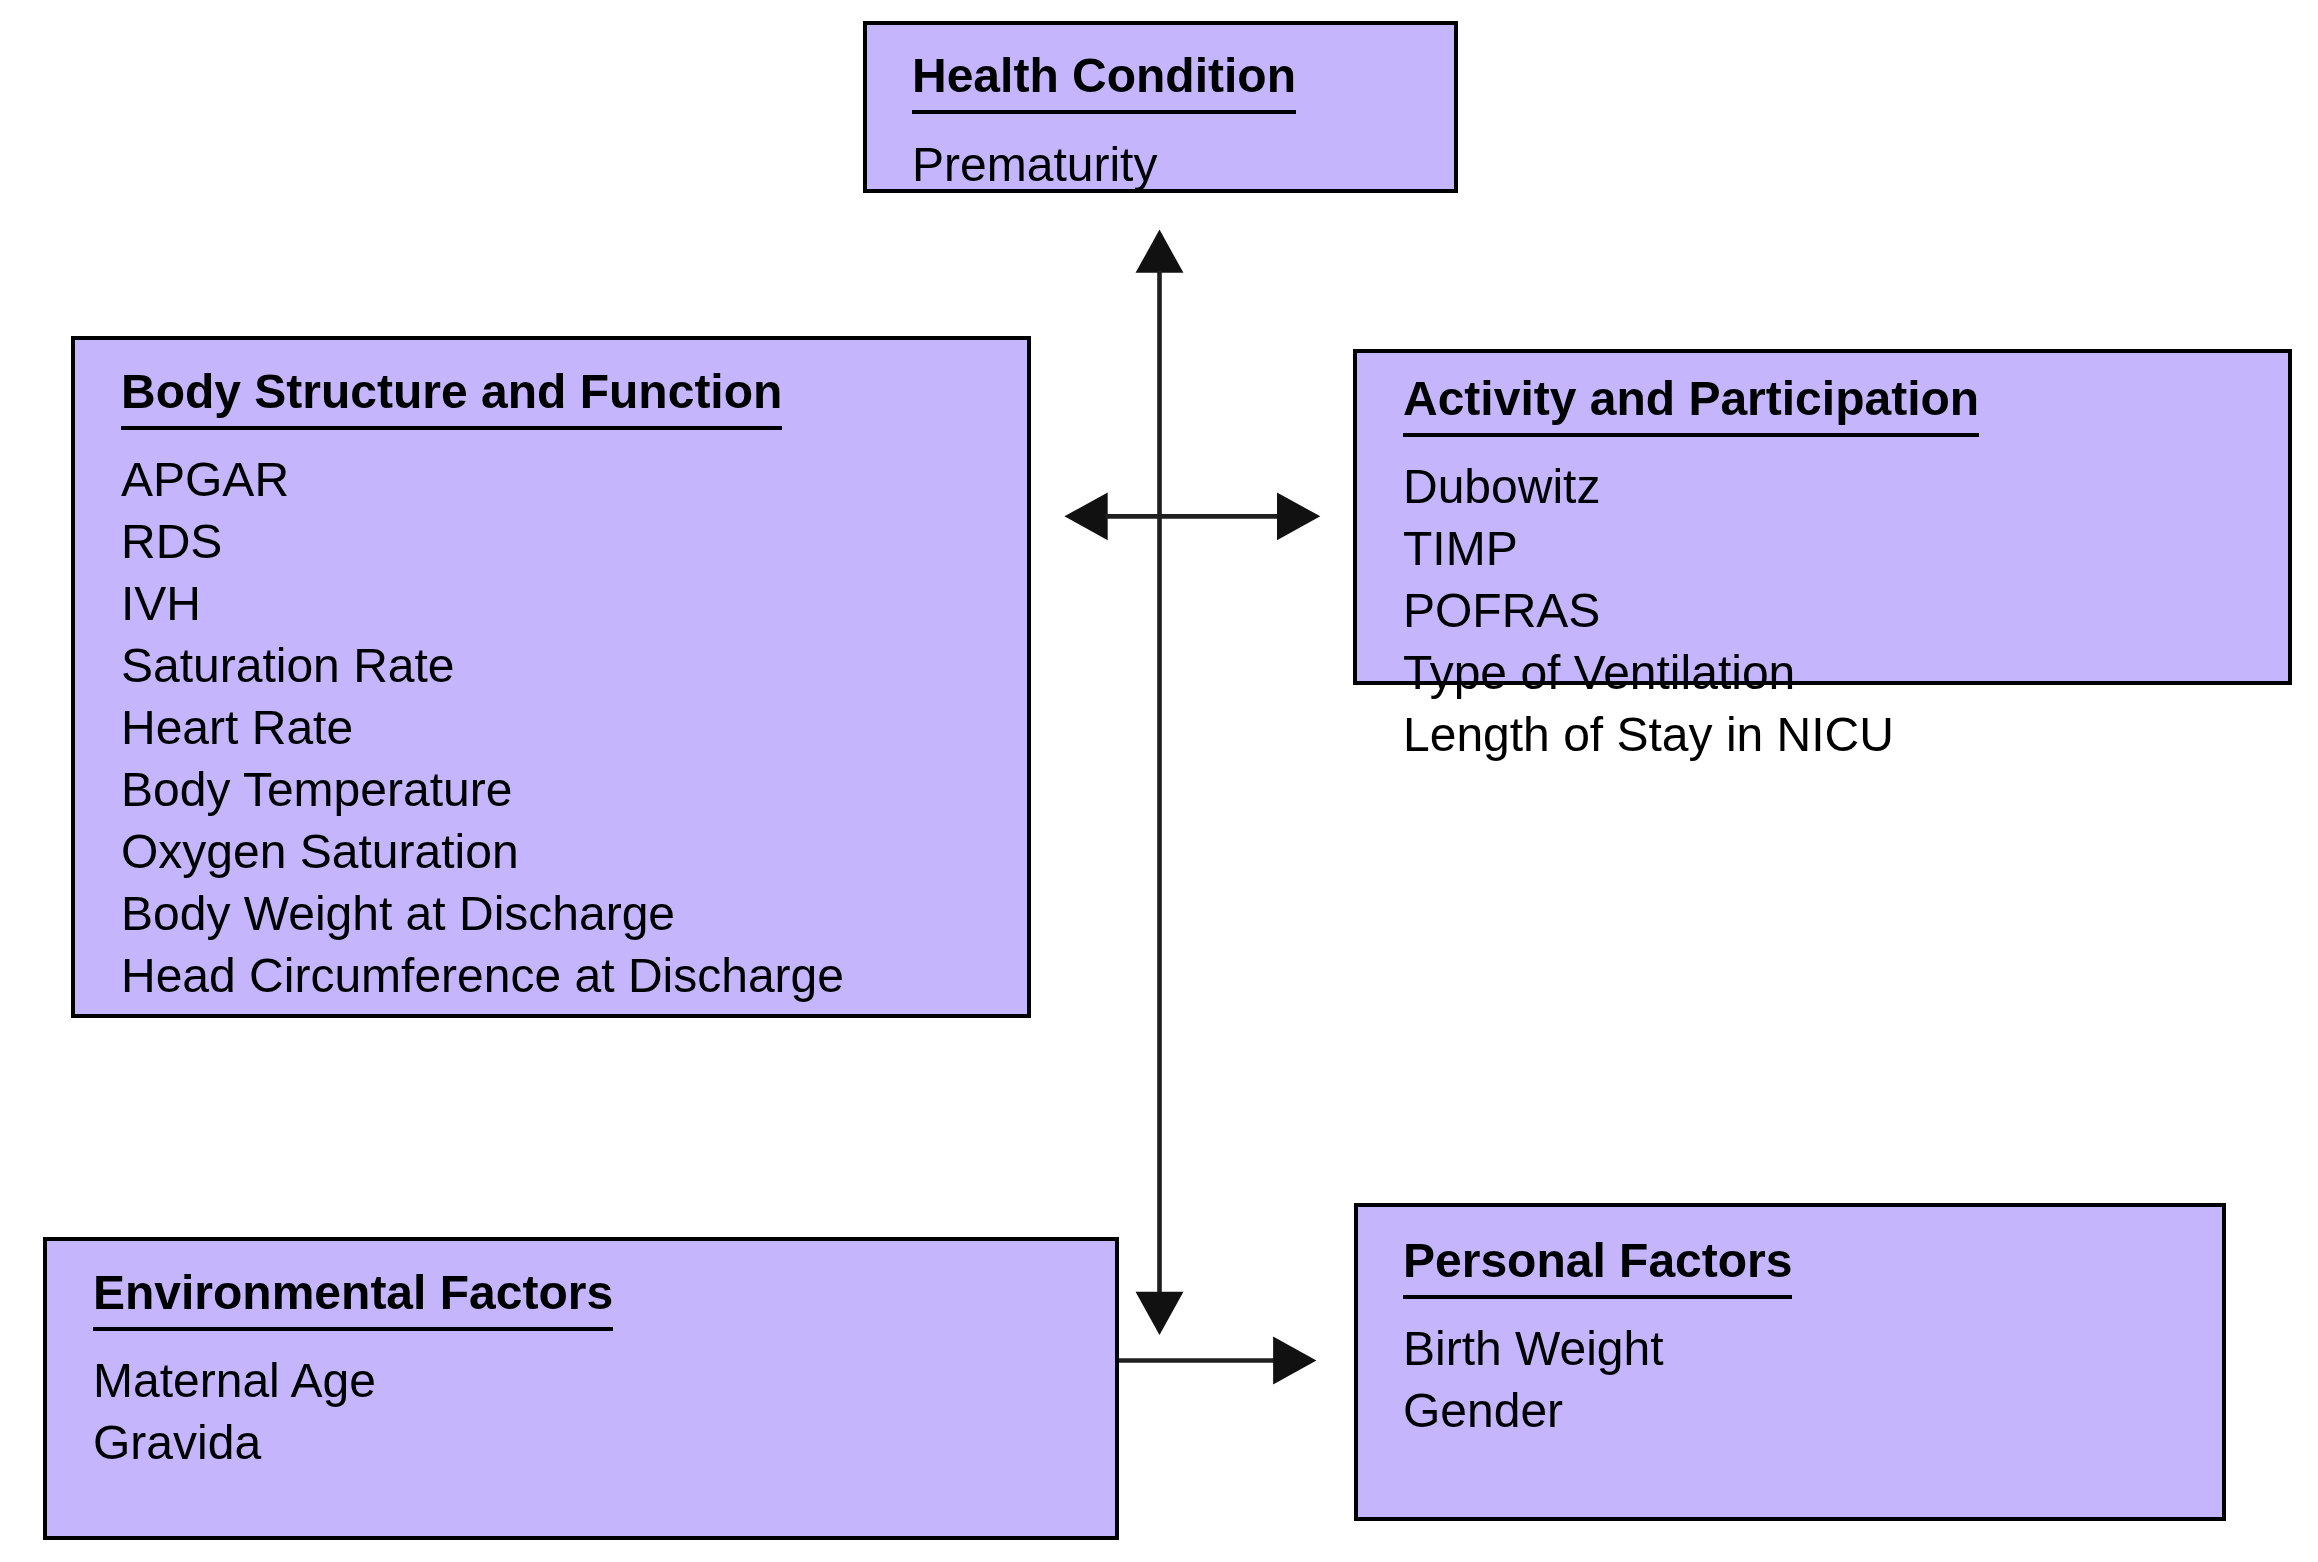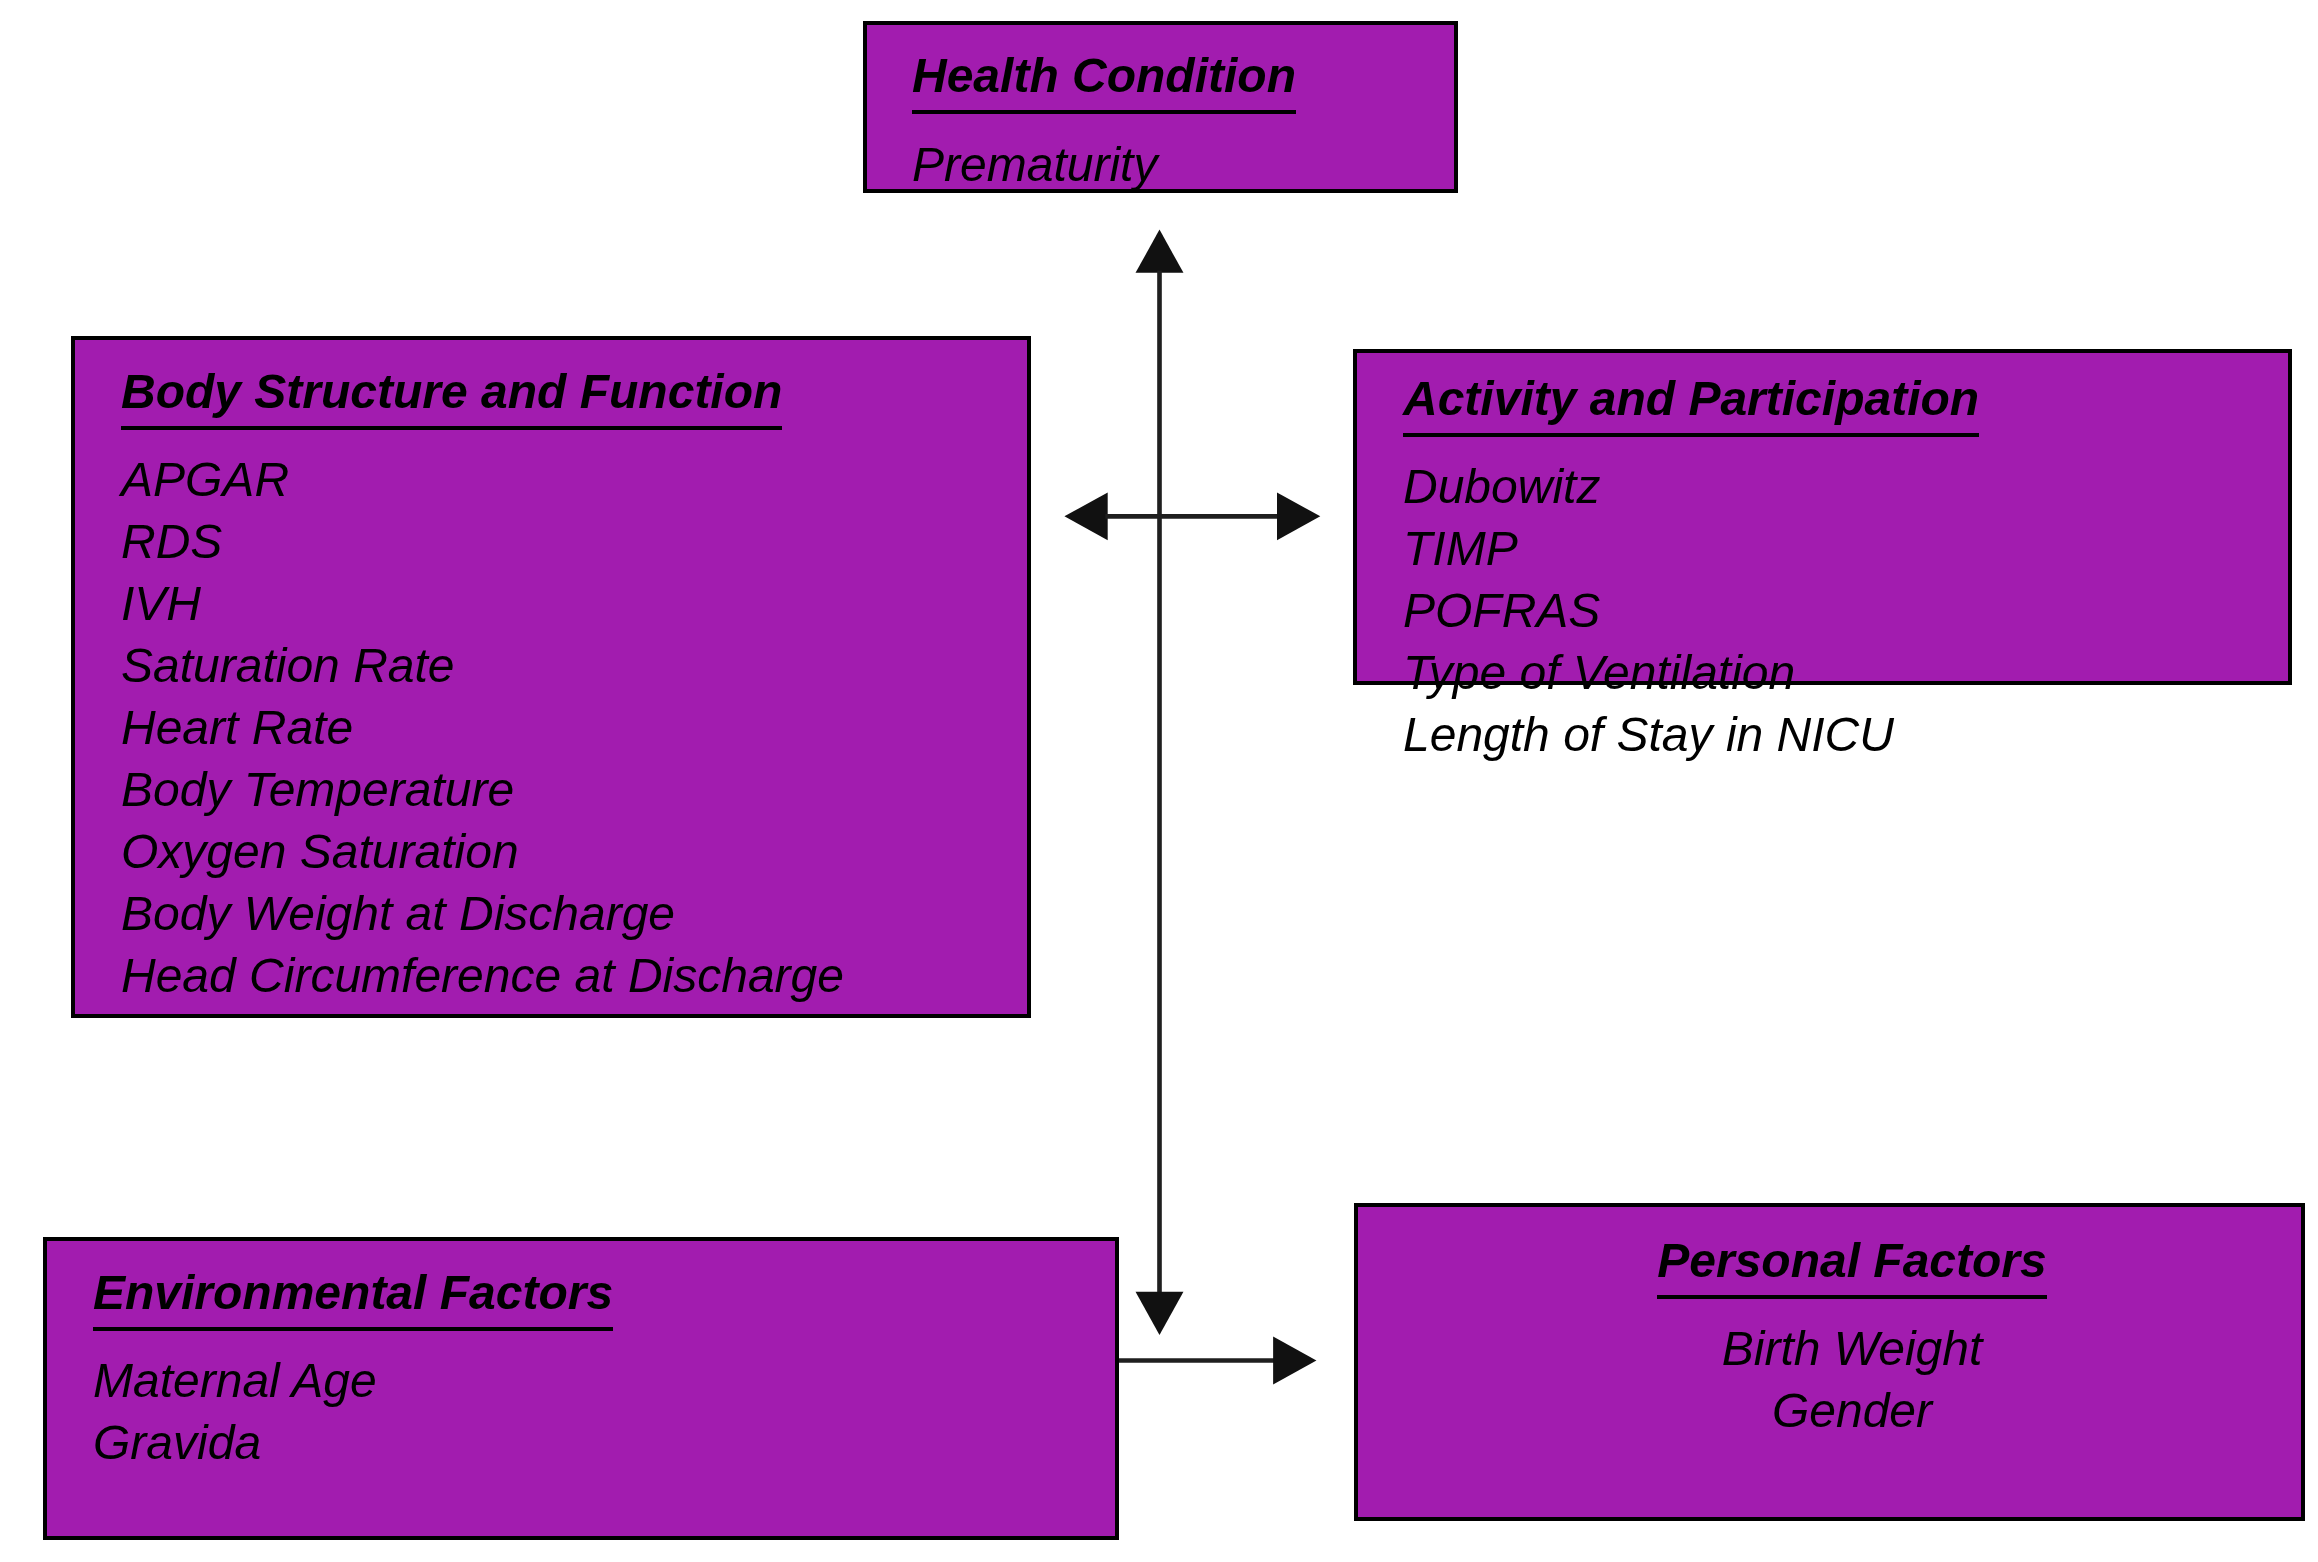--- a/index.html
+++ b/index.html
@@ -27,22 +27,21 @@
     stroke: #1f1f1f;
     stroke-width: 6;
   }
   .arrows polygon {
     fill: #111111;
   }
   .box {
     position: absolute;
     box-sizing: border-box;
     border: 4.6px solid #000000;
-    background: #a21caf;
-    font-style: italic;
+    background: #c4b5fd;
   }
   .box .title {
     line-height: 57px;
     margin-bottom: 15.5px;
   }
   .box .title-text {
     display: inline-block;
     font-weight: bold;
     font-size: 48px;
     border-bottom: 4.6px solid #000000;
@@ -50,21 +49,21 @@
   }
   .box .item {
     font-size: 48px;
     line-height: 62px;
   }
   .box-health        { left: 863px; top: 21px;   width: 595px;  height: 172px; padding: 21.6px 0 0 45px; }
   .box-health .item  { line-height: 66px; }
   .box-body          { left: 71px;   top: 336px;  width: 960px; height: 682px; padding: 23px 0 0 46px; }
   .box-activity      { left: 1353px; top: 349px;  width: 939px; height: 336px; padding: 17px 0 0 46px; }
   .box-environmental { left: 43px;   top: 1237px; width: 1076px; height: 303px; padding: 23px 0 0 46px; }
-  .box-personal      { left: 1354px; top: 1203px; width: 951px; height: 318px; padding: 25px 0 12px 45px; text-align: center; }
+  .box-personal      { left: 1354px; top: 1203px; width: 872px; height: 318px; padding: 25px 0 12px 45px; }
 </style>
 </head>
 <body>
 
 <div class="canvas">
 
   <svg class="arrows" viewBox="0 0 3000 2022" aria-hidden="true">
     <g>
       <polygon points="1500,297 1469,353 1531,353"></polygon>
       <line x1="1500" y1="350" x2="1500" y2="1674"></line>

